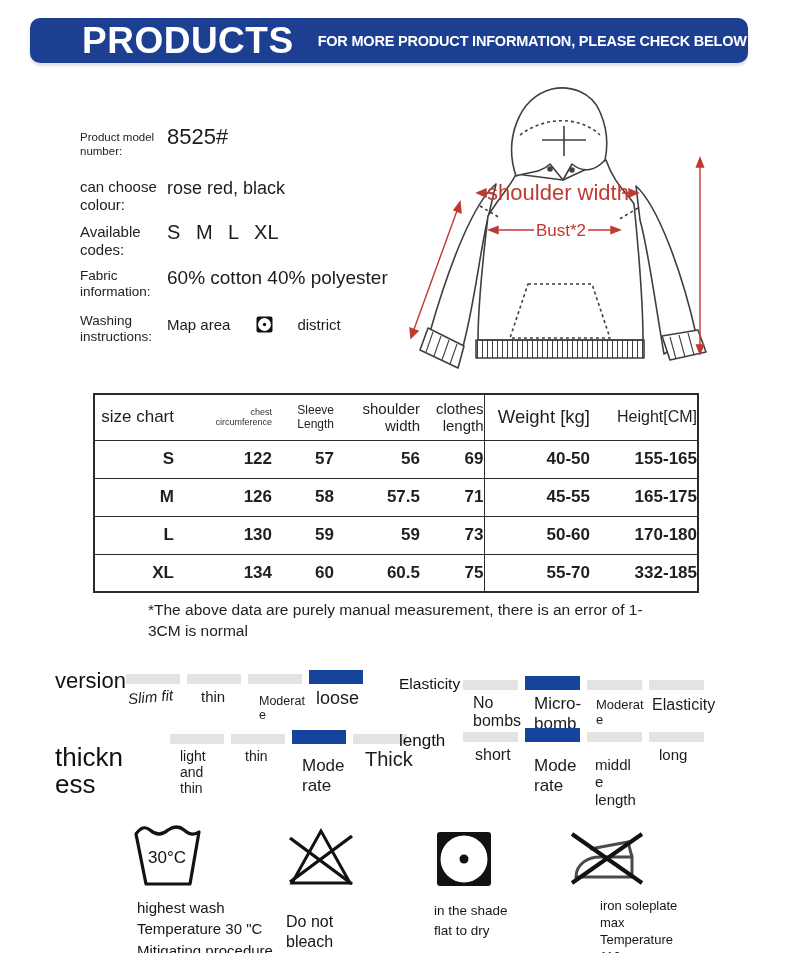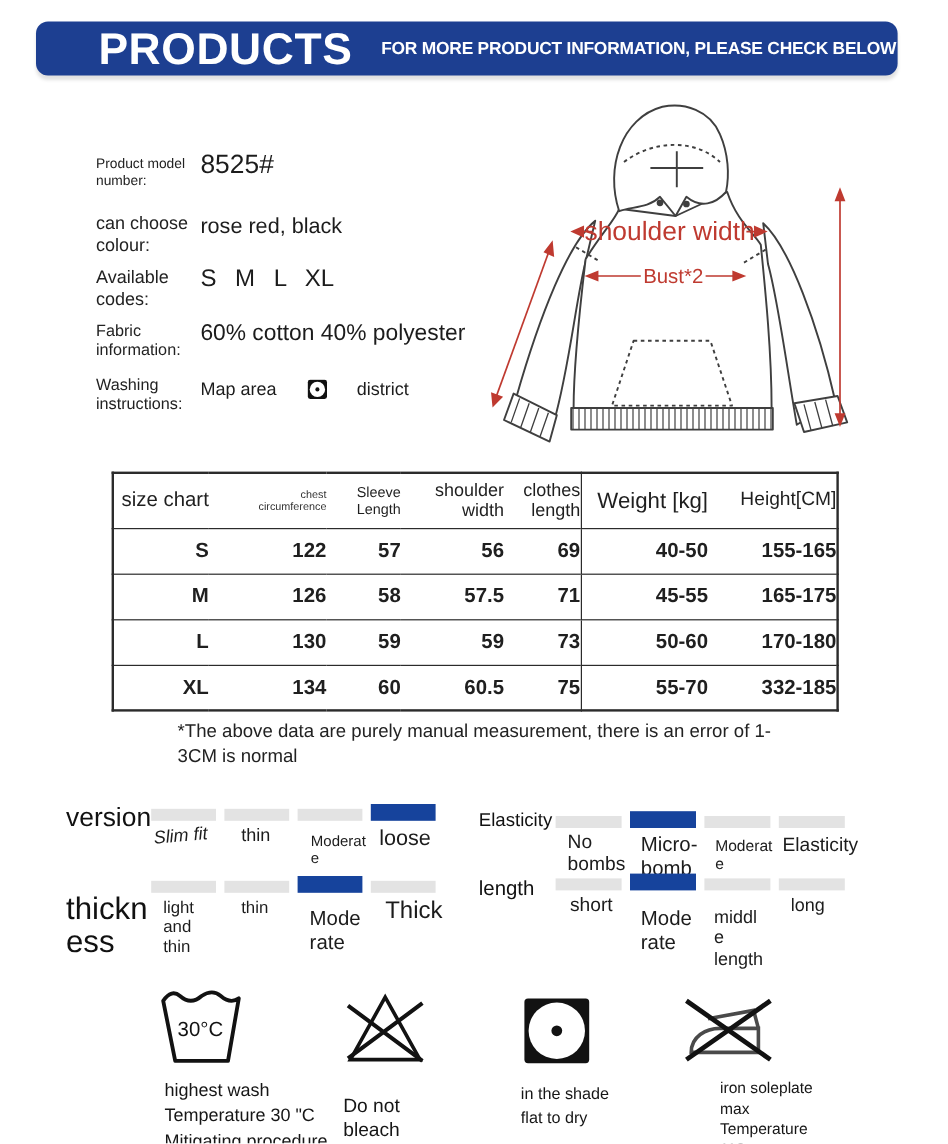--- a/index.html
+++ b/index.html
@@ -40,21 +40,21 @@
   
   .attr{position:absolute;display:flex;}
   .attr-label{flex:none;line-height:1.05;color:#111;}
   .opts{display:flex;gap:7px;}
   .opt{width:54px;}
   .bar{height:10px;background:#e3e3e3;margin-top:8px;}
   .opt.sel .bar{height:14px;margin-top:4px;background:#16439c;}
   .opt-label{font-size:13px;margin-top:4px;padding-left:6px;line-height:1.15;color:#1c1c1c;}
   .g0{left:55px;top:666px;}  .g0 .attr-label{font-size:22px;width:71px;margin-top:3px;}
   .g1{left:399px;top:672px;} .g1 .attr-label{font-size:15.5px;width:64px;margin-top:4px;}
-  .g2{left:55px;top:726px;}  .g2 .attr-label{font-size:26px;width:71px;margin-top:18px;}
+  .g2{left:55px;top:726px;gap:44px;}  .g2 .attr-label{font-size:26px;width:71px;margin-top:18px;}
   .g3{left:399px;top:724px;} .g3 .attr-label{font-size:17px;width:64px;margin-top:8px;}
   .g1 .opt,.g3 .opt{width:55px;}
   .g0 .opt:nth-child(1) .opt-label{font-style:italic;font-size:15px;transform:rotate(-5deg);padding-left:2px;}
   .g0 .opt:nth-child(2) .opt-label{font-size:15px;padding-left:14px;}
   .g0 .opt:nth-child(3) .opt-label{font-size:12.5px;padding-left:11px;margin-top:10px;}
   .g0 .opt:nth-child(4) .opt-label{font-size:18px;padding-left:7px;}
   .g1 .opt:nth-child(1) .opt-label{font-size:16px;padding-left:10px;}
   .g1 .opt:nth-child(2) .opt-label{font-size:17px;padding-left:9px;}
   .g1 .opt:nth-child(3) .opt-label{font-size:13px;padding-left:9px;margin-top:8px;}
   .g1 .opt:nth-child(4) .opt-label{font-size:16px;padding-left:3px;margin-top:6px;}

